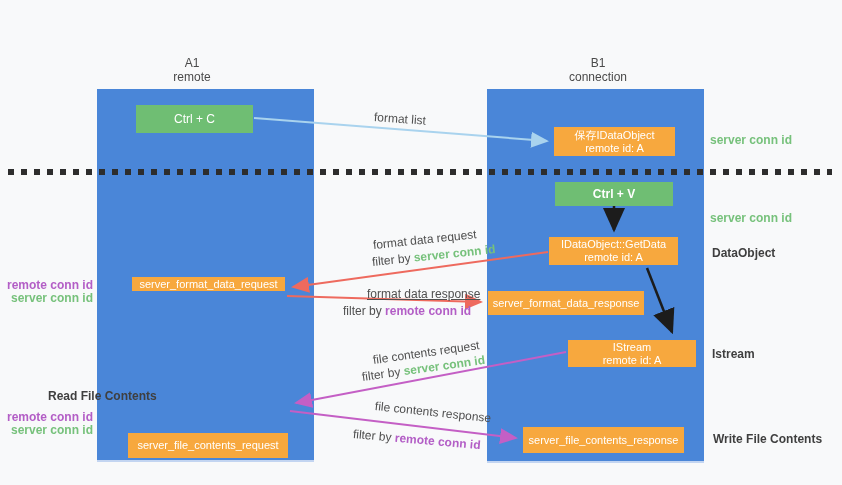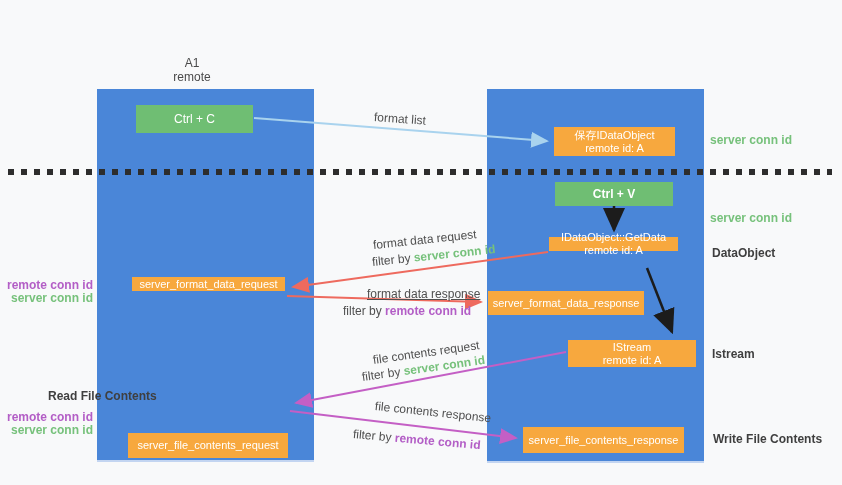--- a/index.html
+++ b/index.html
@@ -27,20 +27,24 @@
 </style>
 </head>
 <body>
 
 <div class="canvas">
 
 
   <div class="hdr" style="left:132px;">
     <div>A1</div>
     <div>remote</div>
+  </div>
+  <div class="hdr" style="left:538px;">
+    <div>B1</div>
+    <div>connection</div>
   </div>
 
   <div class="col" style="left:97px;"></div>
   <div class="col" style="left:487px;height:372px;"></div>
 
   <div class="dash"></div>
 
   <svg class="overlay" width="842" height="485" viewBox="0 0 842 485">
     <defs>
       <marker id="mblue" markerWidth="9" markerHeight="8" refX="8" refY="4" orient="auto">
@@ -71,21 +75,21 @@
 
   <div class="node orange" style="left:554px;top:127px;width:121px;height:29px;">
     <span>保存IDataObject</span>
     <span>remote id: A</span>
   </div>
 
   <div class="node green" style="left:555px;top:182px;width:118px;height:24px;font-weight:bold;">
     <span>Ctrl + V</span>
   </div>
 
-  <div class="node orange" style="left:549px;top:237px;width:129px;height:14px;">
+  <div class="node orange" style="left:549px;top:237px;width:129px;height:28px;">
     <span>IDataObject::GetData</span>
     <span>remote id: A</span>
   </div>
 
   <div class="node orange" style="left:132px;top:277px;width:153px;height:14px;">
     <span>server_format_data_request</span>
   </div>
 
   <div class="node orange" style="left:488px;top:291px;width:156px;height:24px;">
     <span>server_format_data_response</span>

